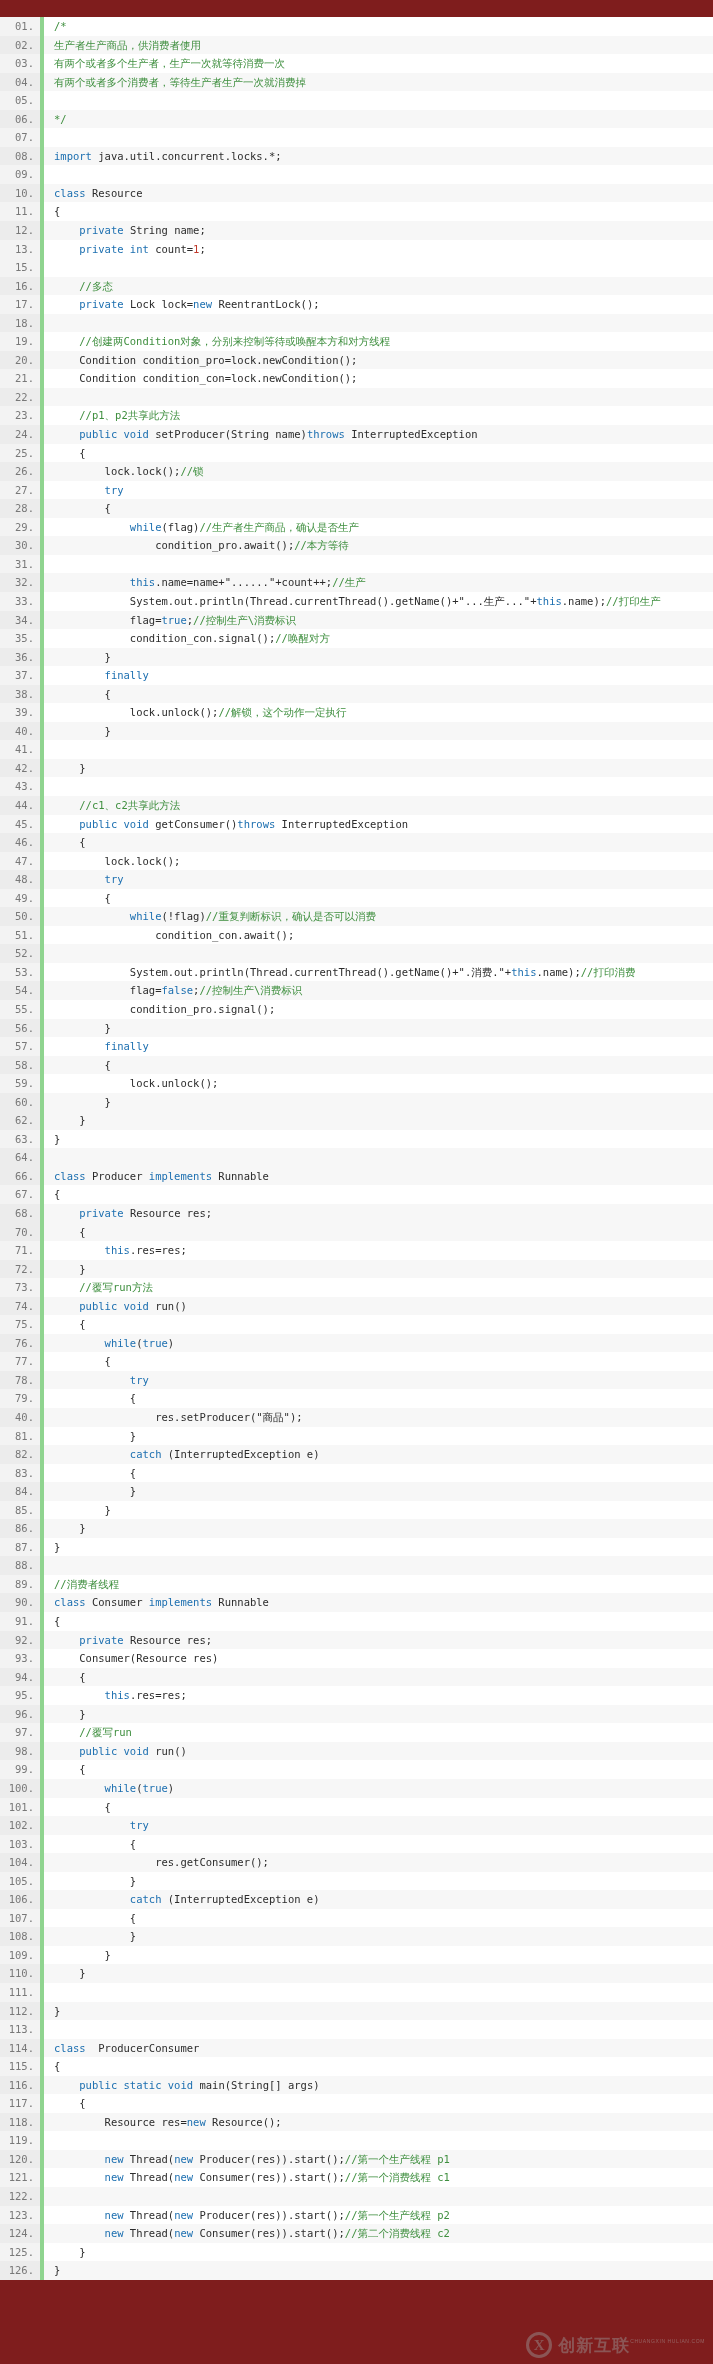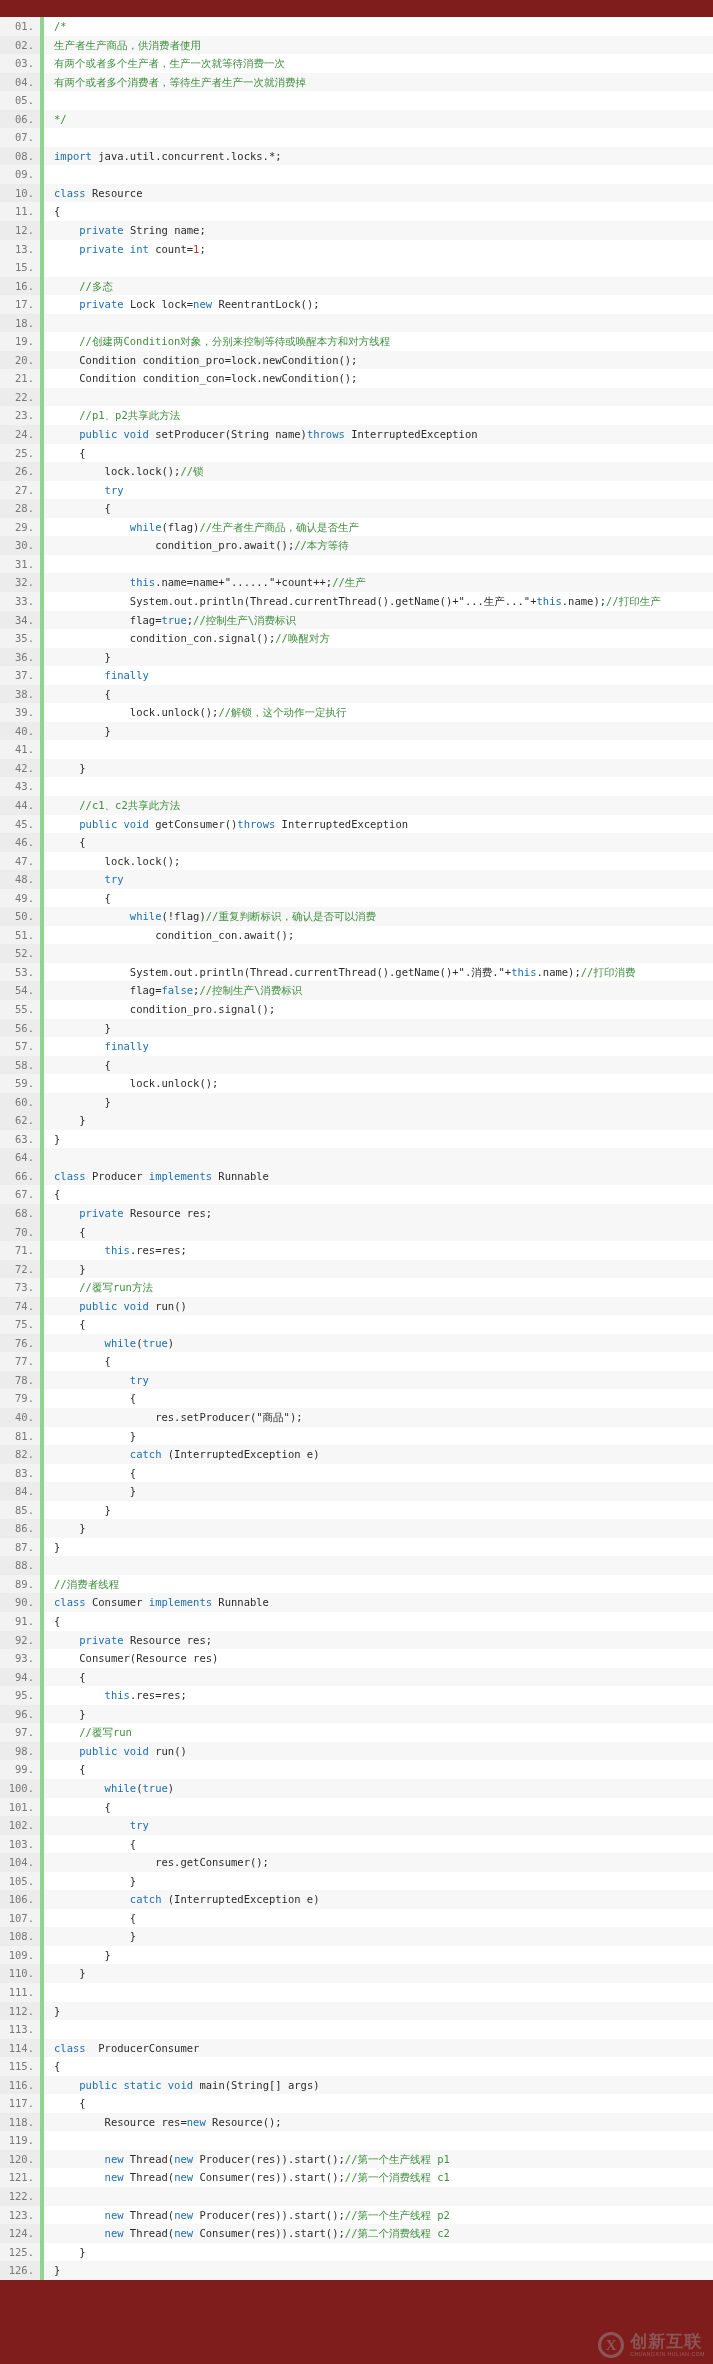--- a/index.html
+++ b/index.html
@@ -80,21 +80,21 @@
     width: 26px; height: 26px;
     border-radius: 50%;
     border: 3px solid #9a9a9a;
     color: #9a9a9a;
     font-family: "Liberation Serif", serif;
     font-size: 15px;
     font-weight: bold;
     display: flex; align-items: center; justify-content: center;
     box-sizing: border-box;
   }
-  #watermark .wm-text { display: flex; flex-direction: column; line-height: 1; }
+  #watermark .wm-text { display: flex; line-height: 1; }
   #watermark .wm-cn {
     font-family: "DejaVu Sans", sans-serif;
     font-size: 17px; font-weight: bold; color: #9a9a9a; letter-spacing: 1px;
   }
   #watermark .wm-en {
     font-family: "Liberation Sans", sans-serif;
     font-size: 5px; color: #b0b0b0; letter-spacing: 0.6px; margin-top: 2px;
   }
 </style>
 </head>

